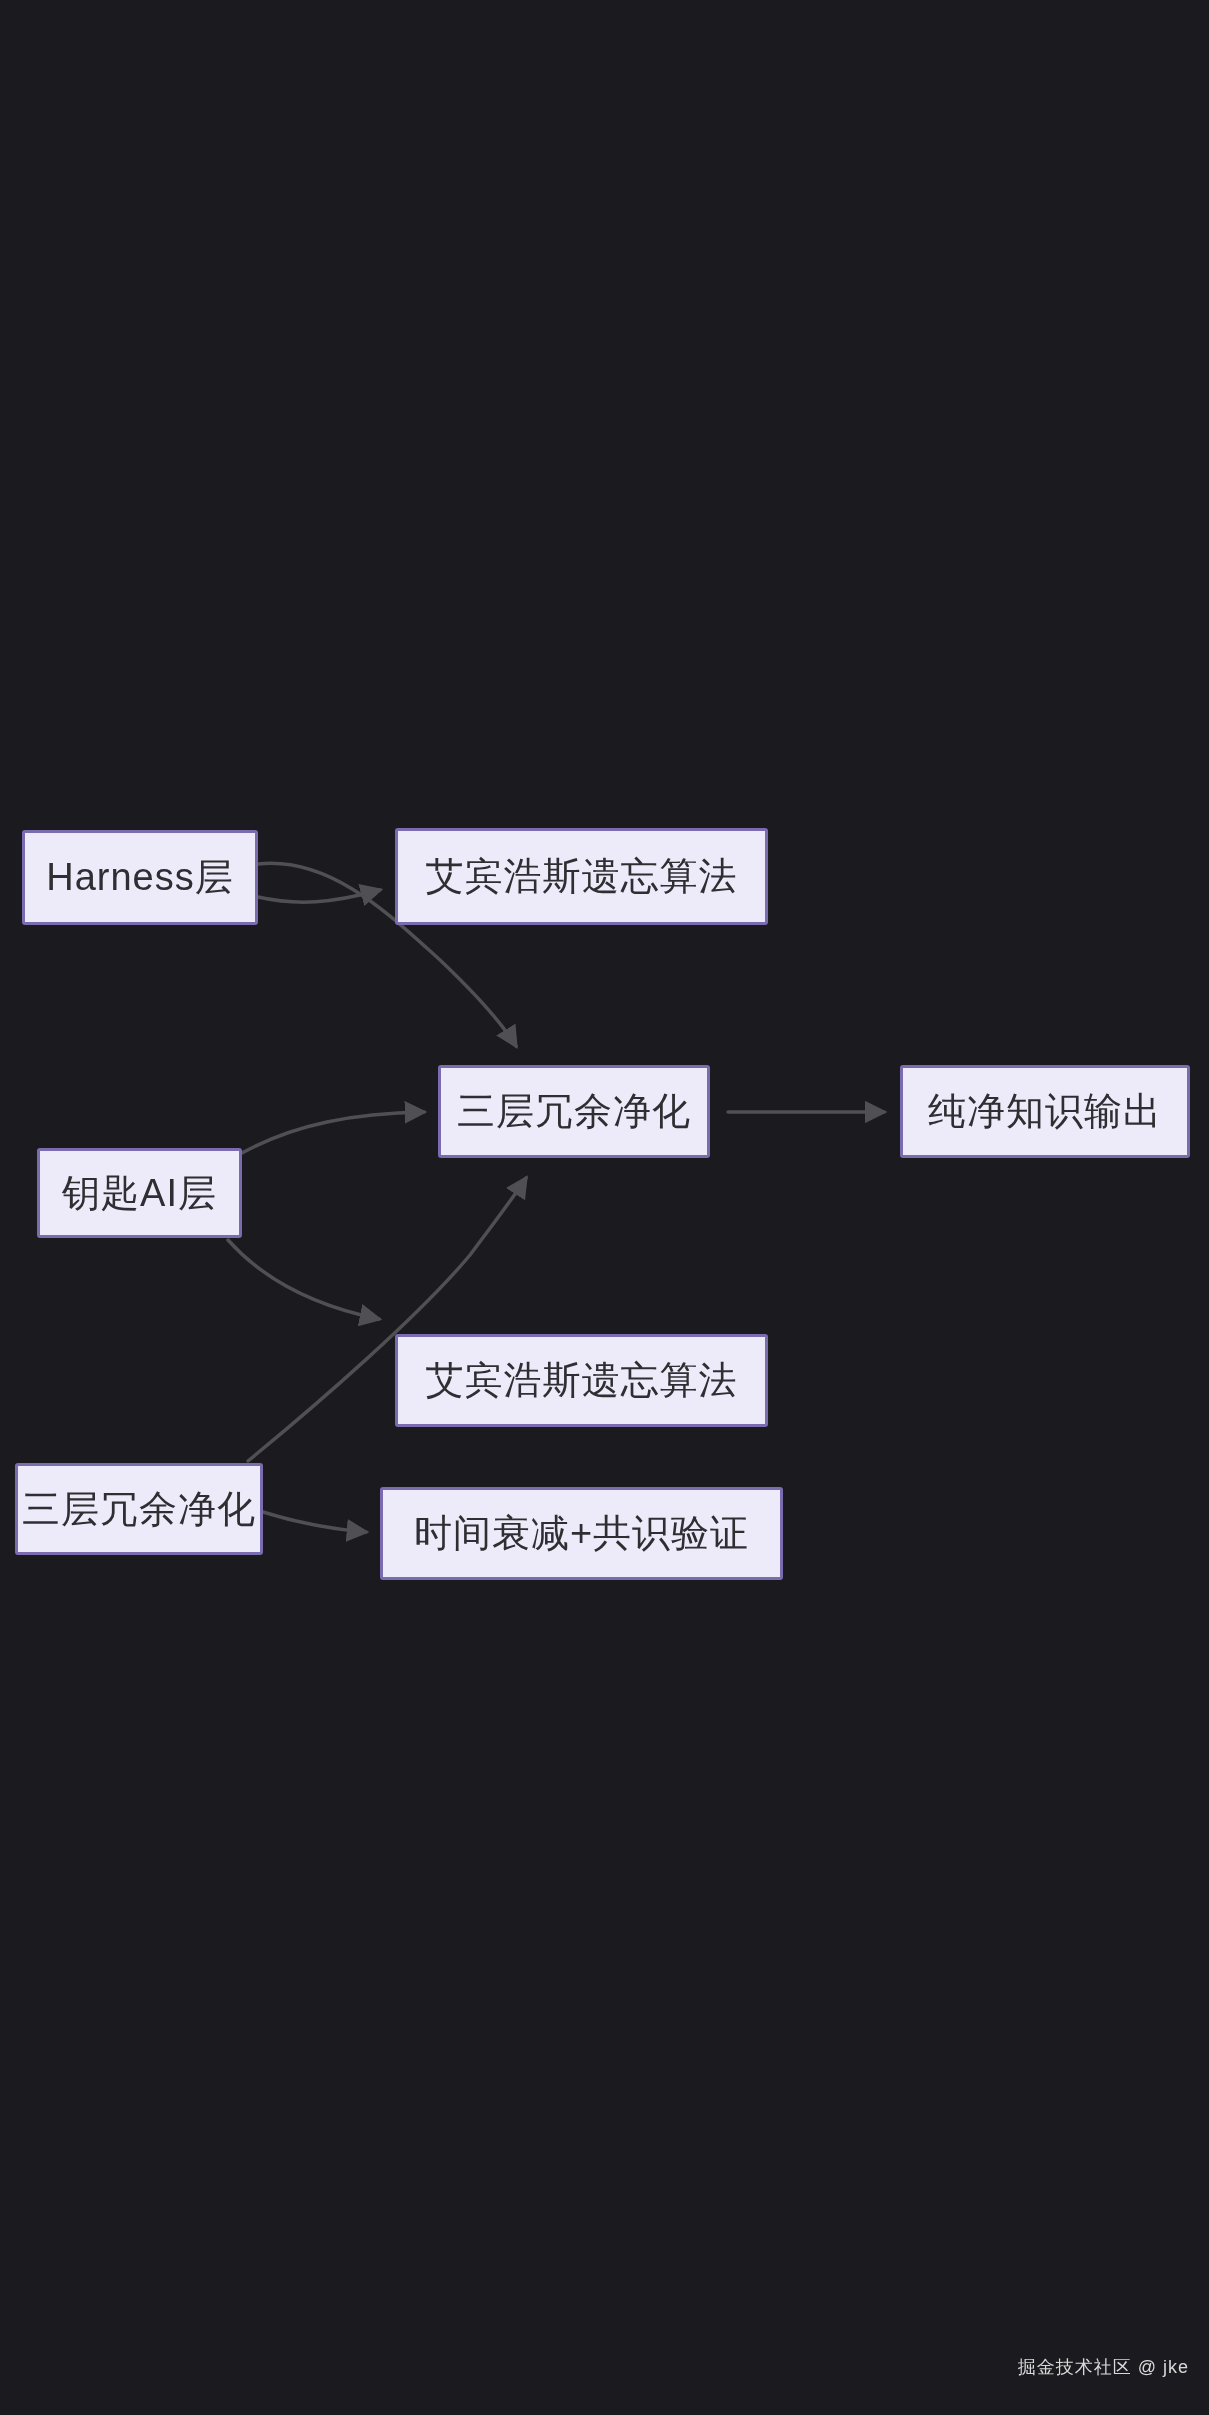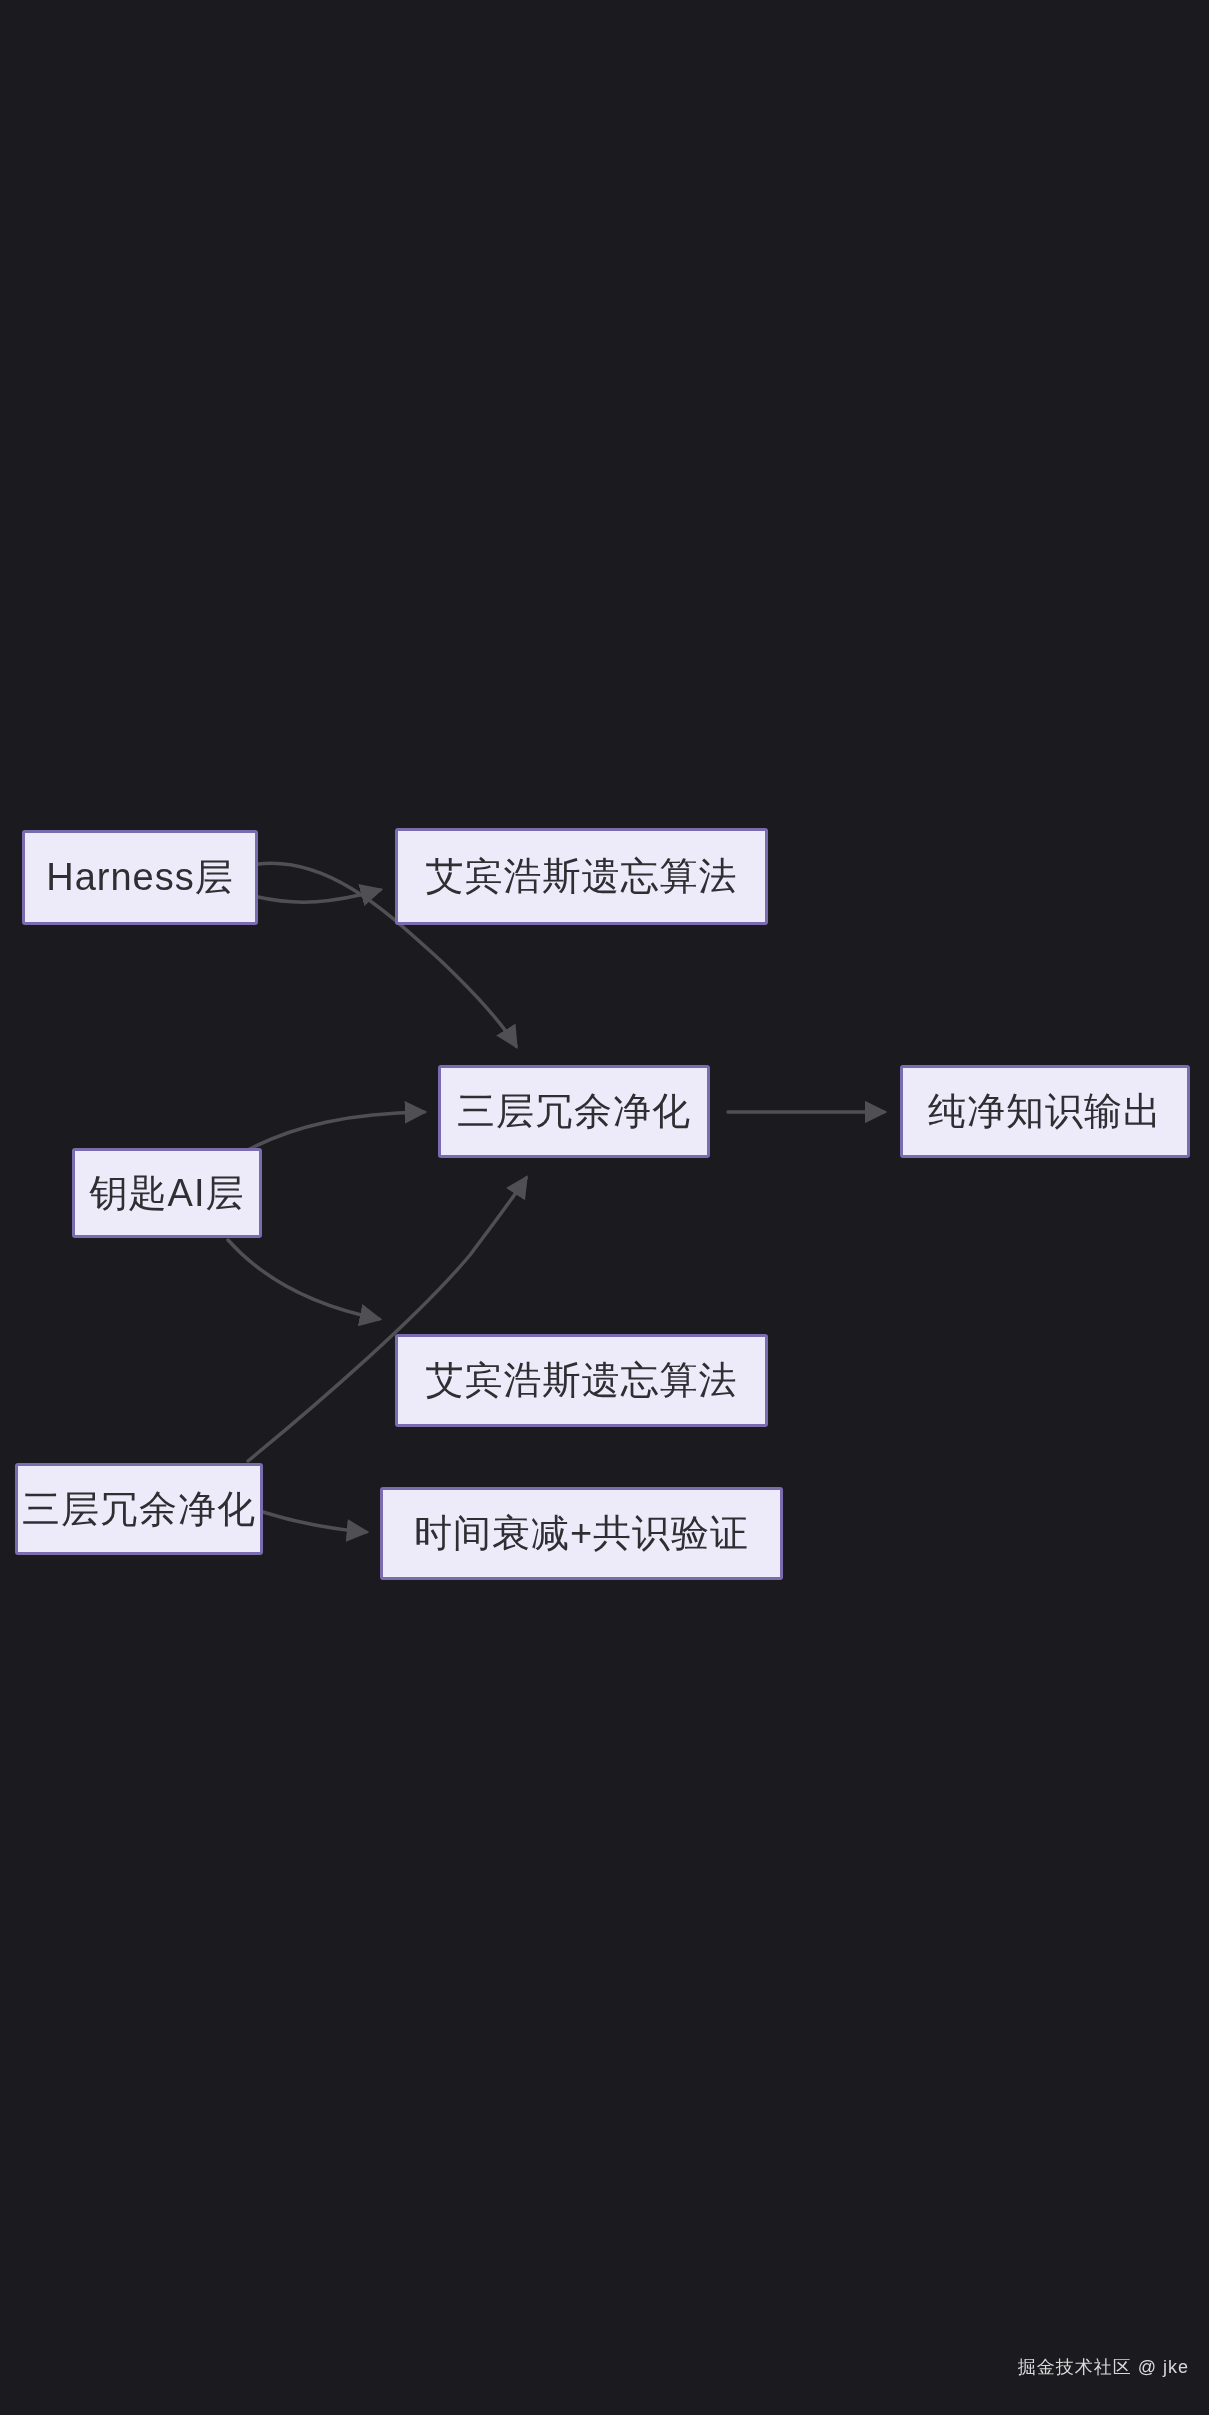--- a/index.html
+++ b/index.html
@@ -75,21 +75,21 @@
       </div>
       <div class="node" style="left: 395px; top: 828px; width: 373px; height: 97px;">
         <span>艾宾浩斯遗忘算法</span>
       </div>
       <div class="node" style="left: 438px; top: 1065px; width: 272px; height: 93px;">
         <span>三层冗余净化</span>
       </div>
       <div class="node" style="left: 900px; top: 1065px; width: 290px; height: 93px;">
         <span>纯净知识输出</span>
       </div>
-      <div class="node" style="left: 37px; top: 1148px; width: 190px; height: 90px; margin-left: 35px;">
+      <div class="node" style="left: 37px; top: 1148px; width: 205px; height: 90px;">
         <span>钥匙AI层</span>
       </div>
       <div class="node" style="left: 395px; top: 1334px; width: 373px; height: 93px;">
         <span>艾宾浩斯遗忘算法</span>
       </div>
       <div class="node" style="left: 15px; top: 1463px; width: 248px; height: 92px;">
         <span>三层冗余净化</span>
       </div>
       <div class="node" style="left: 380px; top: 1487px; width: 403px; height: 93px;">
         <span>时间衰减+共识验证</span>

